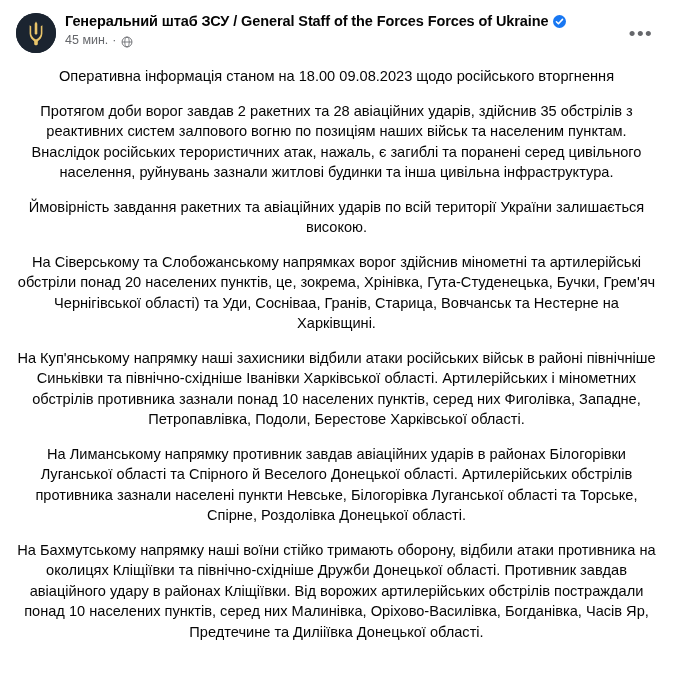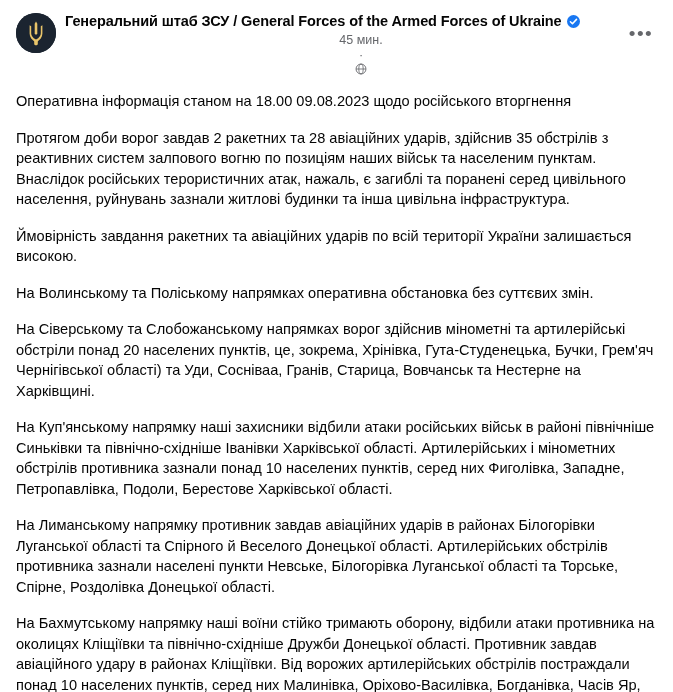--- a/index.html
+++ b/index.html
@@ -58,26 +58,25 @@
     white-space: nowrap;
   }
   .verified {
     margin-left: 5px;
     flex: 0 0 auto;
     display: inline-flex;
     align-items: center;
   }
   .meta-row {
     display: flex;
-    align-items: center;
+    align-items: flex-end;
     margin-top: 3px;
     color: #65676b;
     font-size: 12.5px;
     line-height: 15px;
-    flex-direction: column;
   }
   .meta-sep {
     margin: 0 4px;
     font-size: 12.5px;
     color: #65676b;
   }
   .globe-icon {
     display: inline-flex;
     align-items: center;
     position: relative;
@@ -99,21 +98,22 @@
     cursor: pointer;
     user-select: none;
   }
   .post-body {
     margin-top: 10px;
     font-size: 14.6px;
     line-height: 20.5px;
     color: #050505;
   }
   .post-body p {
-    margin: 16px 0 14px 0;
+    margin: 8px 0 14px 0;
+    text-align: center;
   }
   .post-body p:last-child {
     margin-bottom: 0;
   }
 </style>
 </head>
 <body>
 
 <div class="post">
 
@@ -125,21 +125,21 @@
         <g fill="#e8c46a">
           <path d="M20 8.5 L21.3 10.8 L21.3 20.5 L20 22 L18.7 20.5 L18.7 10.8 Z"></path>
           <path d="M13.6 12.2 L15.2 13.3 L15.2 20.2 C15.2 22.6 16.6 24.6 20 26.6 C23.4 24.6 24.8 22.6 24.8 20.2 L24.8 13.3 L26.4 12.2 L26.4 20.6 C26.4 24.2 24.2 27 20 29.6 C15.8 27 13.6 24.2 13.6 20.6 Z"></path>
           <path d="M18.2 27.4 L21.8 27.4 L21.8 31.5 L20 32.6 L18.2 31.5 Z"></path>
         </g>
       </svg>
     </div>
 
     <div class="header-text">
       <div class="name-row">
-        <span class="page-name">Генеральний штаб ЗСУ / General Forces of the Armed Forces of Ukraine</span>
+        <span class="page-name">Генеральний штаб ЗСУ / General Staff of the Forces Forces of Ukraine</span>
         <span class="verified">
           <svg width="13" height="13" viewBox="0 0 16 16" aria-hidden="true">
             <circle cx="8" cy="8" r="8" fill="#1877f2"></circle>
             <path d="M4.2 8.3 L6.7 10.7 L11.7 5.4" fill="none" stroke="#ffffff" stroke-width="1.9" stroke-linecap="round" stroke-linejoin="round"></path>
           </svg>
         </span>
       </div>
       <div class="meta-row">
         <span>45 мин.</span>
         <span class="meta-sep">·</span>
@@ -153,20 +153,19 @@
       </div>
     </div>
 
     <div class="menu-dots">•••</div>
   </div>
 
   <div class="post-body">
     <p>Оперативна інформація станом на 18.00 09.08.2023 щодо російського вторгнення</p>
     <p>Протягом доби ворог завдав 2 ракетних та 28 авіаційних ударів, здійснив 35 обстрілів з реактивних систем залпового вогню по позиціям наших військ та населеним пунктам. Внаслідок російських терористичних атак, нажаль, є загиблі та поранені серед цивільного населення, руйнувань зазнали житлові будинки та інша цивільна інфраструктура.</p>
     <p>Ймовірність завдання ракетних та авіаційних ударів по всій території України залишається високою.</p>
-    <p>На Волинському та Поліському напрямках оперативна обстановка без суттєвих змін.</p>
     <p>На Сіверському та Слобожанському напрямках ворог здійснив мінометні та артилерійські обстріли понад 20 населених пунктів, це, зокрема, Хрінівка, Гута-Студенецька, Бучки, Грем'яч Чернігівської області) та Уди, Сосніваа, Гранів, Старица, Вовчанськ та Нестерне на Харківщині.</p>
     <p>На Куп'янському напрямку наші захисники відбили атаки російських військ в районі північніше Синьківки та північно-східніше Іванівки Харківської області. Артилерійських і мінометних обстрілів противника зазнали понад 10 населених пунктів, серед них Фиголівка, Западне, Петропавлівка, Подоли, Берестове Харківської області.</p>
     <p>На Лиманському напрямку противник завдав авіаційних ударів в районах Білогорівки Луганської області та Спірного й Веселого Донецької області. Артилерійських обстрілів противника зазнали населені пункти Невське, Білогорівка Луганської області та Торське, Спірне, Роздолівка Донецької області.</p>
     <p>На Бахмутському напрямку наші воїни стійко тримають оборону, відбили атаки противника на околицях  Кліщіївки та північно-східніше Дружби Донецької області. Противник завдав авіаційного удару в районах Кліщіївки. Від ворожих артилерійських обстрілів постраждали понад 10 населених пунктів, серед них Малинівка, Оріхово-Василівка, Богданівка, Часів Яр, Предтечине та Дилііївка Донецької області.</p>
   </div>
 
 </div>
 
 </body></html>

